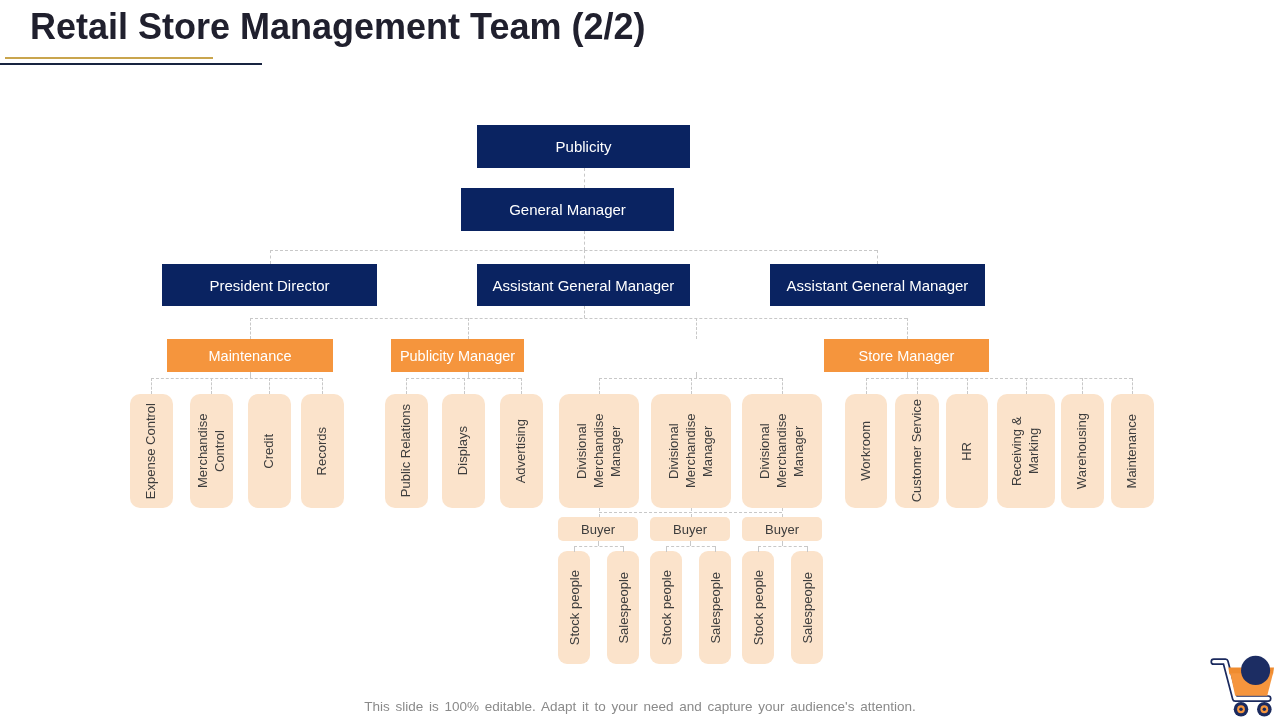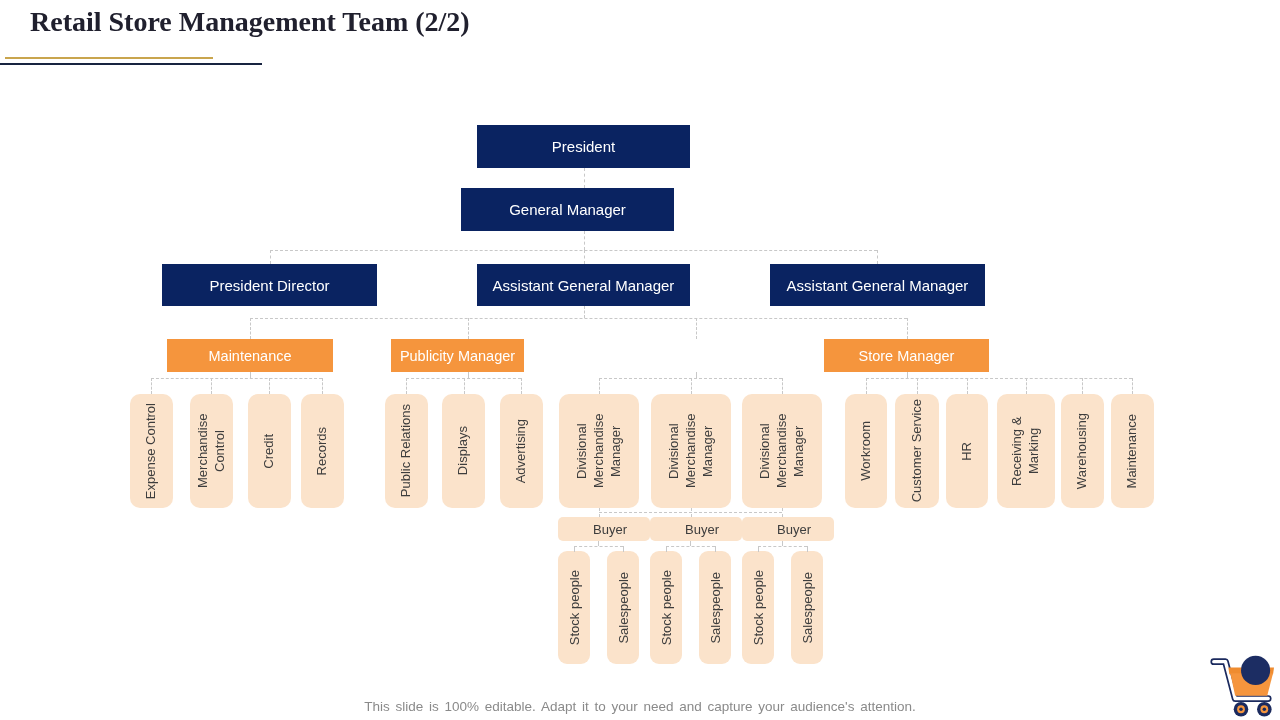--- a/index.html
+++ b/index.html
@@ -1,52 +1,52 @@
 <!DOCTYPE html>
 <html><head>
 <meta charset="utf-8">
 <style>
   html,body{margin:0;padding:0;background:#ffffff;}
   .slide{position:relative;width:1280px;height:720px;background:#ffffff;overflow:hidden;
          font-family:"Liberation Sans",sans-serif;}
-  .title{position:absolute;left:30px;top:6px;font-family:Liberation Serif, serif;
-         font-weight:bold;font-size:28px;color:#20202e;letter-spacing:0px;}
+  .title{position:absolute;left:30px;top:6px;font-family:Liberation Sans, sans-serif;
+         font-weight:bold;font-size:36px;color:#20202e;letter-spacing:0px;}
   .uline-gold{position:absolute;left:5px;top:57px;width:208px;height:2px;background:#c9a54d;}
   .uline-navy{position:absolute;left:0px;top:63px;width:262px;height:2px;background:#182440;}
   .desc{position:absolute;left:30px;top:77px;width:1150px;font-size:13.5px;color:#595959;
         word-spacing:2.5px;}
   .footer{position:absolute;left:0px;top:699px;width:1280px;text-align:center;font-size:13.5px;
         color:#8a8a8a;word-spacing:2px;}
   .nbox{position:absolute;background:#0a2361;color:#ffffff;font-size:15px;
         display:flex;align-items:center;justify-content:center;text-align:center;}
   .obox{position:absolute;background:#f5953d;color:#ffffff;font-size:14.5px;height:33px;top:339px;
         display:flex;align-items:center;justify-content:center;text-align:center;}
   .vbox{position:absolute;top:394px;height:114px;background:#fbe3cb;border-radius:10px;
         display:flex;align-items:center;justify-content:center;}
   .vbox span{writing-mode:vertical-rl;transform:rotate(180deg);font-size:13px;color:#3d3d3d;
         text-align:center;line-height:1.3;}
   .bbox{position:absolute;top:517px;height:24px;background:#fbe3cb;border-radius:5px;
-        display:flex;align-items:center;justify-content:center;font-size:13px;color:#3d3d3d;padding-left:12px;}
+        display:flex;align-items:center;justify-content:center;font-size:13px;color:#3d3d3d;}
   .sbox{position:absolute;top:551px;height:113px;width:32px;background:#fbe3cb;border-radius:9px;
         display:flex;align-items:center;justify-content:center;}
   .sbox span{writing-mode:vertical-rl;transform:rotate(180deg);font-size:13px;color:#3d3d3d;}
   .cv{position:absolute;width:0;border-left:1px dashed #c8c8c8;}
   .ch{position:absolute;height:0;border-top:1px dashed #c8c8c8;}
   .cart{position:absolute;left:1203px;top:650px;}
 </style>
 </head>
 <body>
 
 <div class="slide">
 
   <div class="title">Retail Store Management Team (2/2)</div>
   <div class="uline-gold"></div>
   <div class="uline-navy"></div>
 
-  <div class="nbox" style="left:477px;top:125px;width:213px;height:43px">President</div>
+  <div class="nbox" style="left:477px;top:125px;width:213px;height:43px">Publicity</div>
   <div class="nbox" style="left:461px;top:188px;width:213px;height:43px">General Manager</div>
 
   <div class="nbox" style="left:162px;top:264px;width:215px;height:42px">President Director</div>
   <div class="nbox" style="left:477px;top:264px;width:213px;height:42px">Assistant General Manager</div>
   <div class="nbox" style="left:770px;top:264px;width:215px;height:42px">Assistant General Manager</div>
 
   <div class="obox" style="left:167px;width:166px">Maintenance</div>
   <div class="obox" style="left:391px;width:133px">Publicity Manager</div>
   <div class="obox" style="left:824px;width:165px">Store Manager</div>
 

